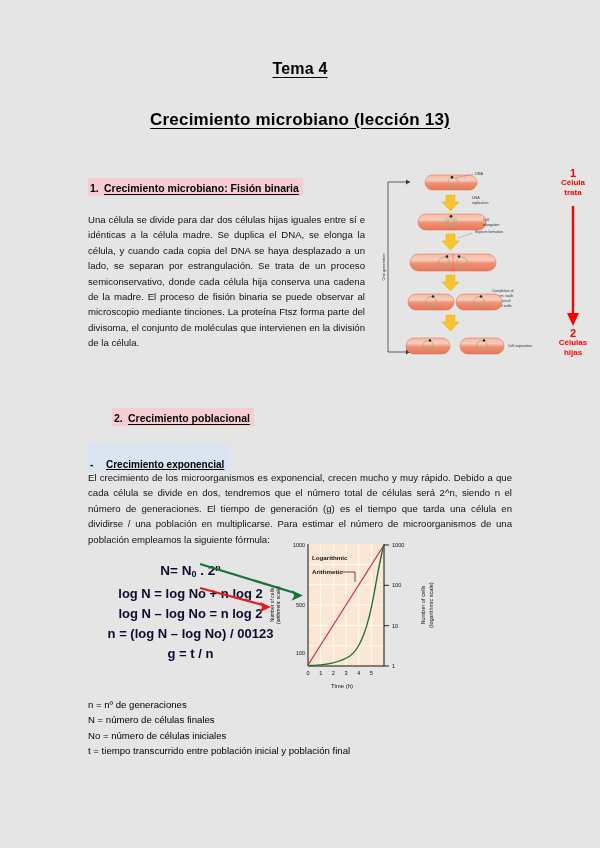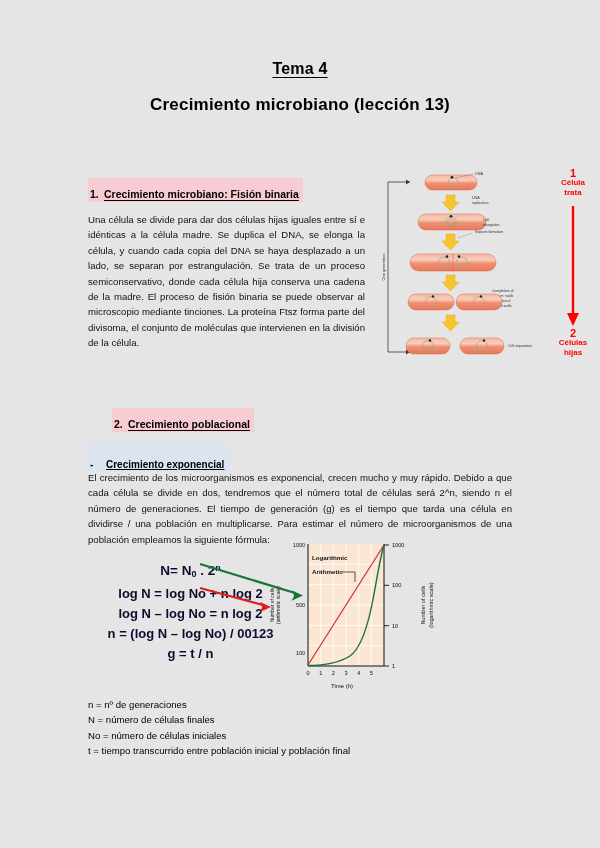--- a/index.html
+++ b/index.html
@@ -14,31 +14,31 @@
   .page{position:relative;width:600px;height:848px;background:#e5e5e5;}
 
   
   .title-block{text-align:center;padding-top:60px;}
   .doc-title{
     font-size:16px;font-weight:700;letter-spacing:.2px;
     text-decoration:underline;text-underline-offset:3px;
     display:inline-block;
   }
   .doc-subtitle{
-    margin-top:17px;font-size:17px;font-weight:700;letter-spacing:.2px;
-    text-underline-offset:3px;
+    margin-top:32px;font-size:17px;font-weight:700;letter-spacing:.2px;
+    text-decoration:underline;text-underline-offset:3px;
     display:inline-block;
   }
 
   
   .sec-heading{
     position:absolute;
     font-size:10.5px;font-weight:700;
     background:#f7ccd2;
-    padding:10px 4px 2px 2px;
+    padding:4px 4px 2px 2px;
     white-space:nowrap;
   }
   .sec-heading .num{display:inline-block;width:14px;}
   .sec-heading .txt{text-decoration:underline;text-underline-offset:2px;}
 
   .sub-heading{
     position:absolute;
     font-size:10px;font-weight:700;
     background:#dbe5f1;
     padding:16px 6px 2px 2px;

